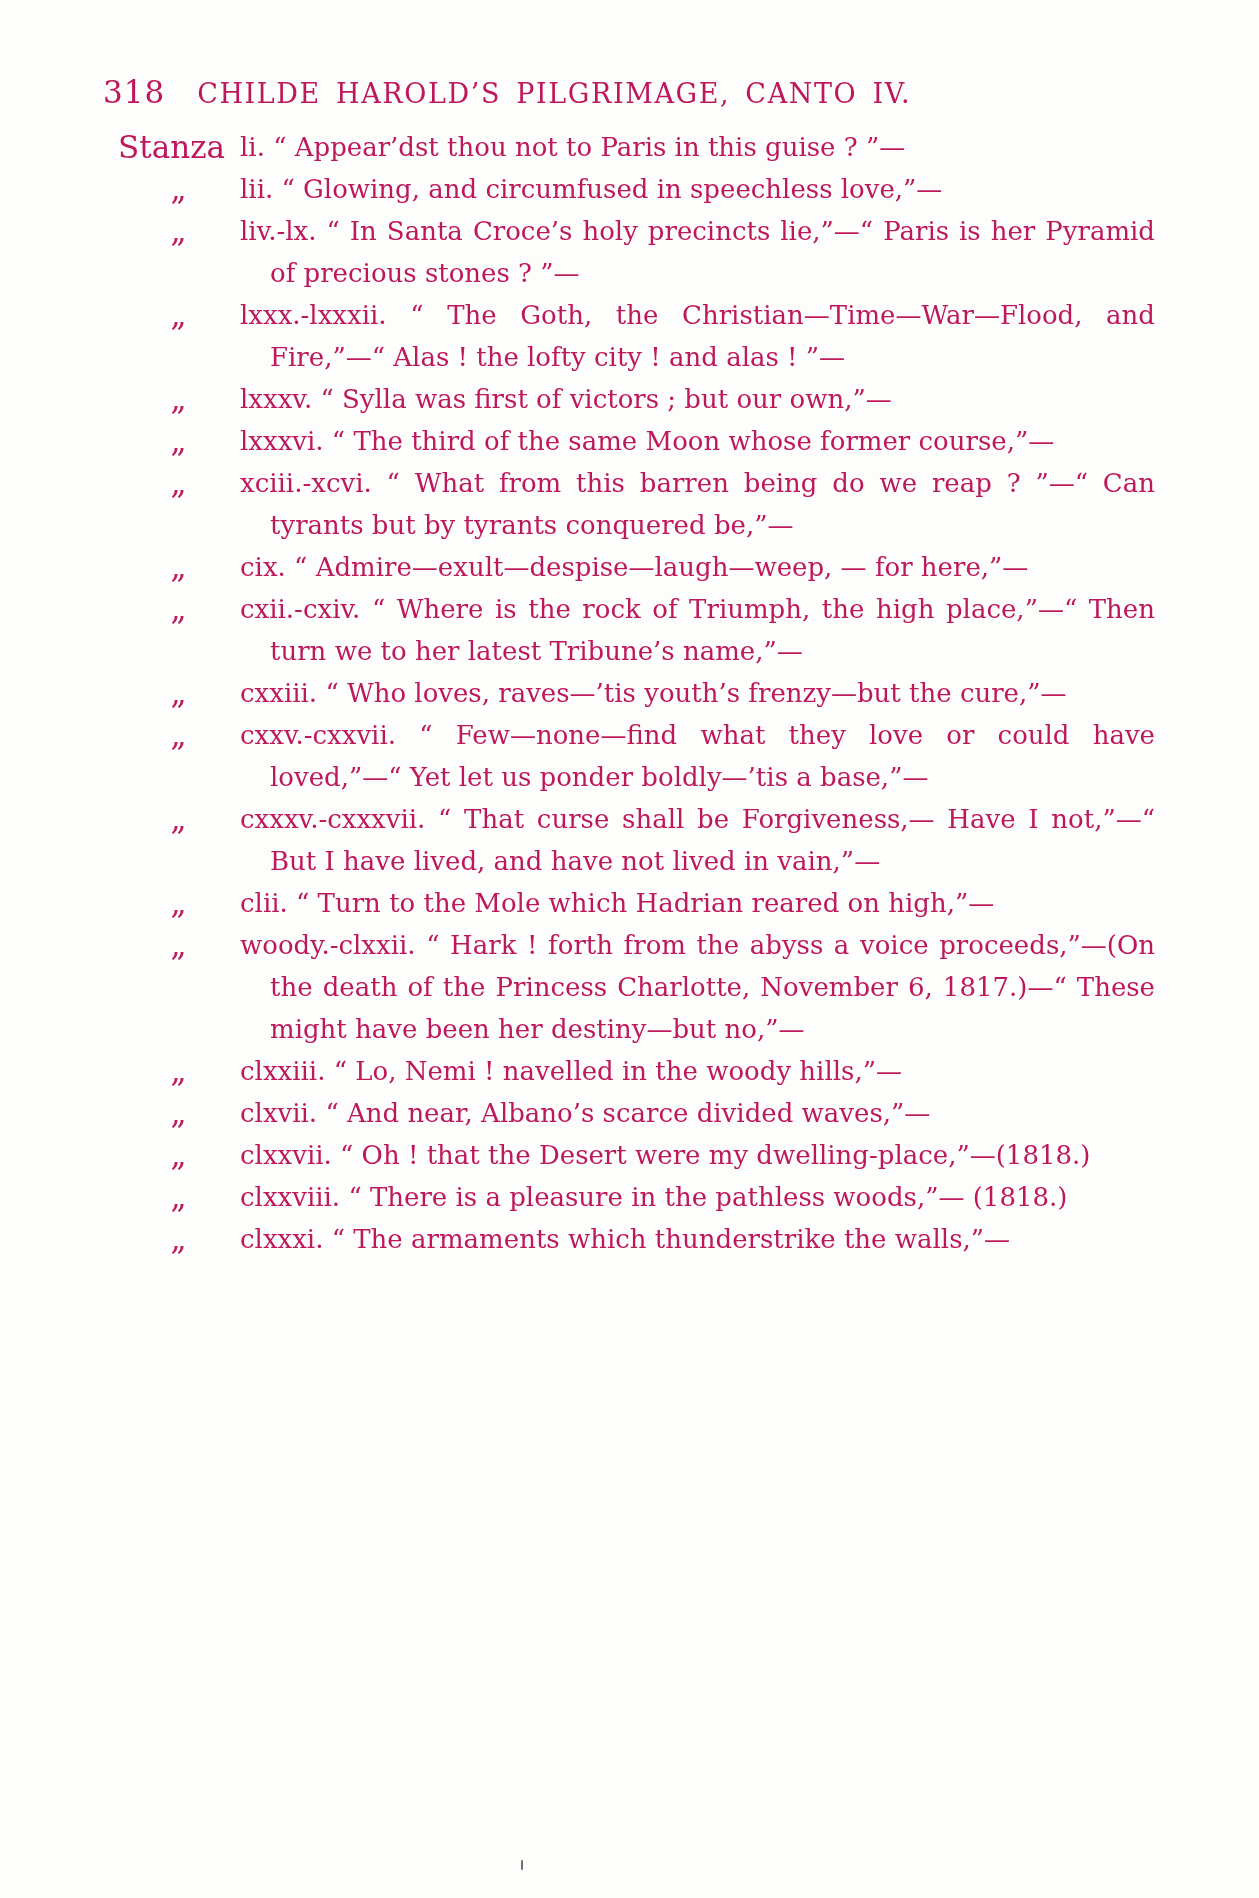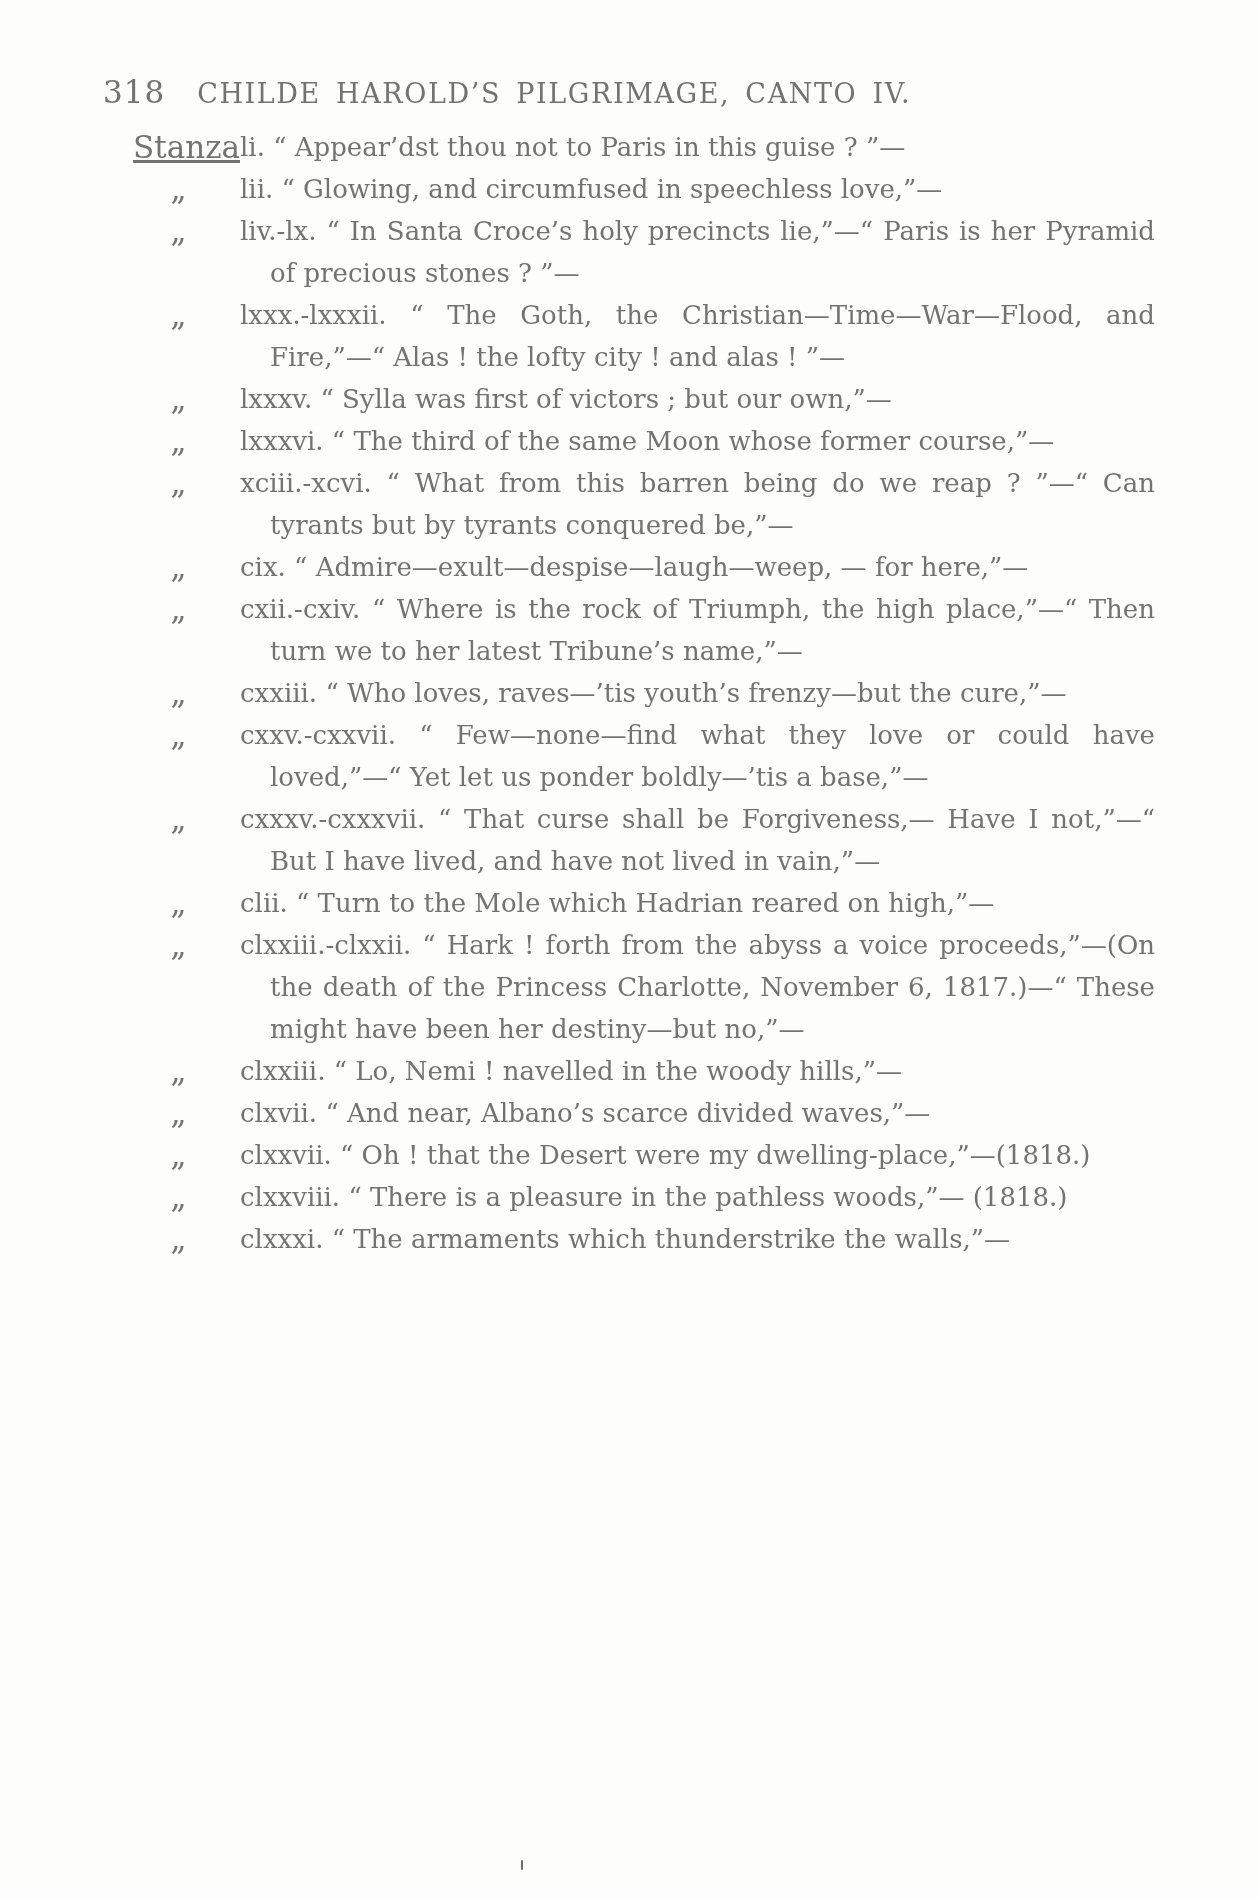--- a/index.html
+++ b/index.html
@@ -1,39 +1,39 @@
 <!DOCTYPE html>
 <html><head>
 <meta charset="utf-8">
 <style>
   html,body{margin:0;padding:0;background:#ffffff;}
   .page{
     position:relative;
     width:1259px;height:1898px;
     background:#fdfdfb;
-    color:#737373;
+    color:#be185d;
     font-family:"DejaVu Serif","Liberation Serif",serif;
     overflow:hidden;
   }
   .header{
     position:absolute;top:74px;left:103px;right:104px;
     display:flex;align-items:baseline;
     white-space:nowrap;
   }
   .pageno{font-size:31px;letter-spacing:1px;}
   .title{font-size:27px;letter-spacing:1.6px;word-spacing:5px;margin-left:32px;}
   .list{position:absolute;top:126px;left:103px;right:104px;}
   .entry{display:flex;align-items:flex-start;}
   .label{
     flex:0 0 137px;
     box-sizing:border-box;
     font-size:31px;line-height:42px;
     text-align:center;padding-left:14px;
   }
-  .entry:first-child .label{text-align:right;padding-left:0;text-decoration:underline;}
+  .entry:first-child .label{text-align:center;padding-left:0;}
   .quote{
     flex:1;margin:0;
     font-size:26px;line-height:42px;
     text-align:justify;
     padding-left:30px;text-indent:-30px;
   }
   .num{white-space:nowrap;}
   .artifact{
     position:absolute;left:521px;top:1860px;
     width:2px;height:10px;background:#6f6f6f;border-radius:1px;
@@ -111,21 +111,21 @@
       <p class="quote"><span class="num">cxxxv.-cxxxvii.</span> <span>“ That curse shall be Forgiveness,— Have I not,”—“ But I have lived, and have not lived in vain,”—</span></p>
     </div>
 
     <div class="entry">
       <span class="label">„</span>
       <p class="quote"><span class="num">clii.</span> <span>“ Turn to the Mole which Hadrian reared on high,”—</span></p>
     </div>
 
     <div class="entry">
       <span class="label">„</span>
-      <p class="quote"><span class="num">clxxiii.-clxxii.</span> <span>“ Hark ! forth from the abyss a voice proceeds,”—(On the death of the Princess Charlotte, November 6, 1817.)—“ These might have been her destiny—but no,”—</span></p>
+      <p class="quote"><span class="num">woody.-clxxii.</span> <span>“ Hark ! forth from the abyss a voice proceeds,”—(On the death of the Princess Charlotte, November 6, 1817.)—“ These might have been her destiny—but no,”—</span></p>
     </div>
 
     <div class="entry">
       <span class="label">„</span>
       <p class="quote"><span class="num">clxxiii.</span> <span>“ Lo, Nemi ! navelled in the woody hills,”—</span></p>
     </div>
 
     <div class="entry">
       <span class="label">„</span>
       <p class="quote"><span class="num">clxvii.</span> <span>“ And near, Albano’s scarce divided waves,”—</span></p>

